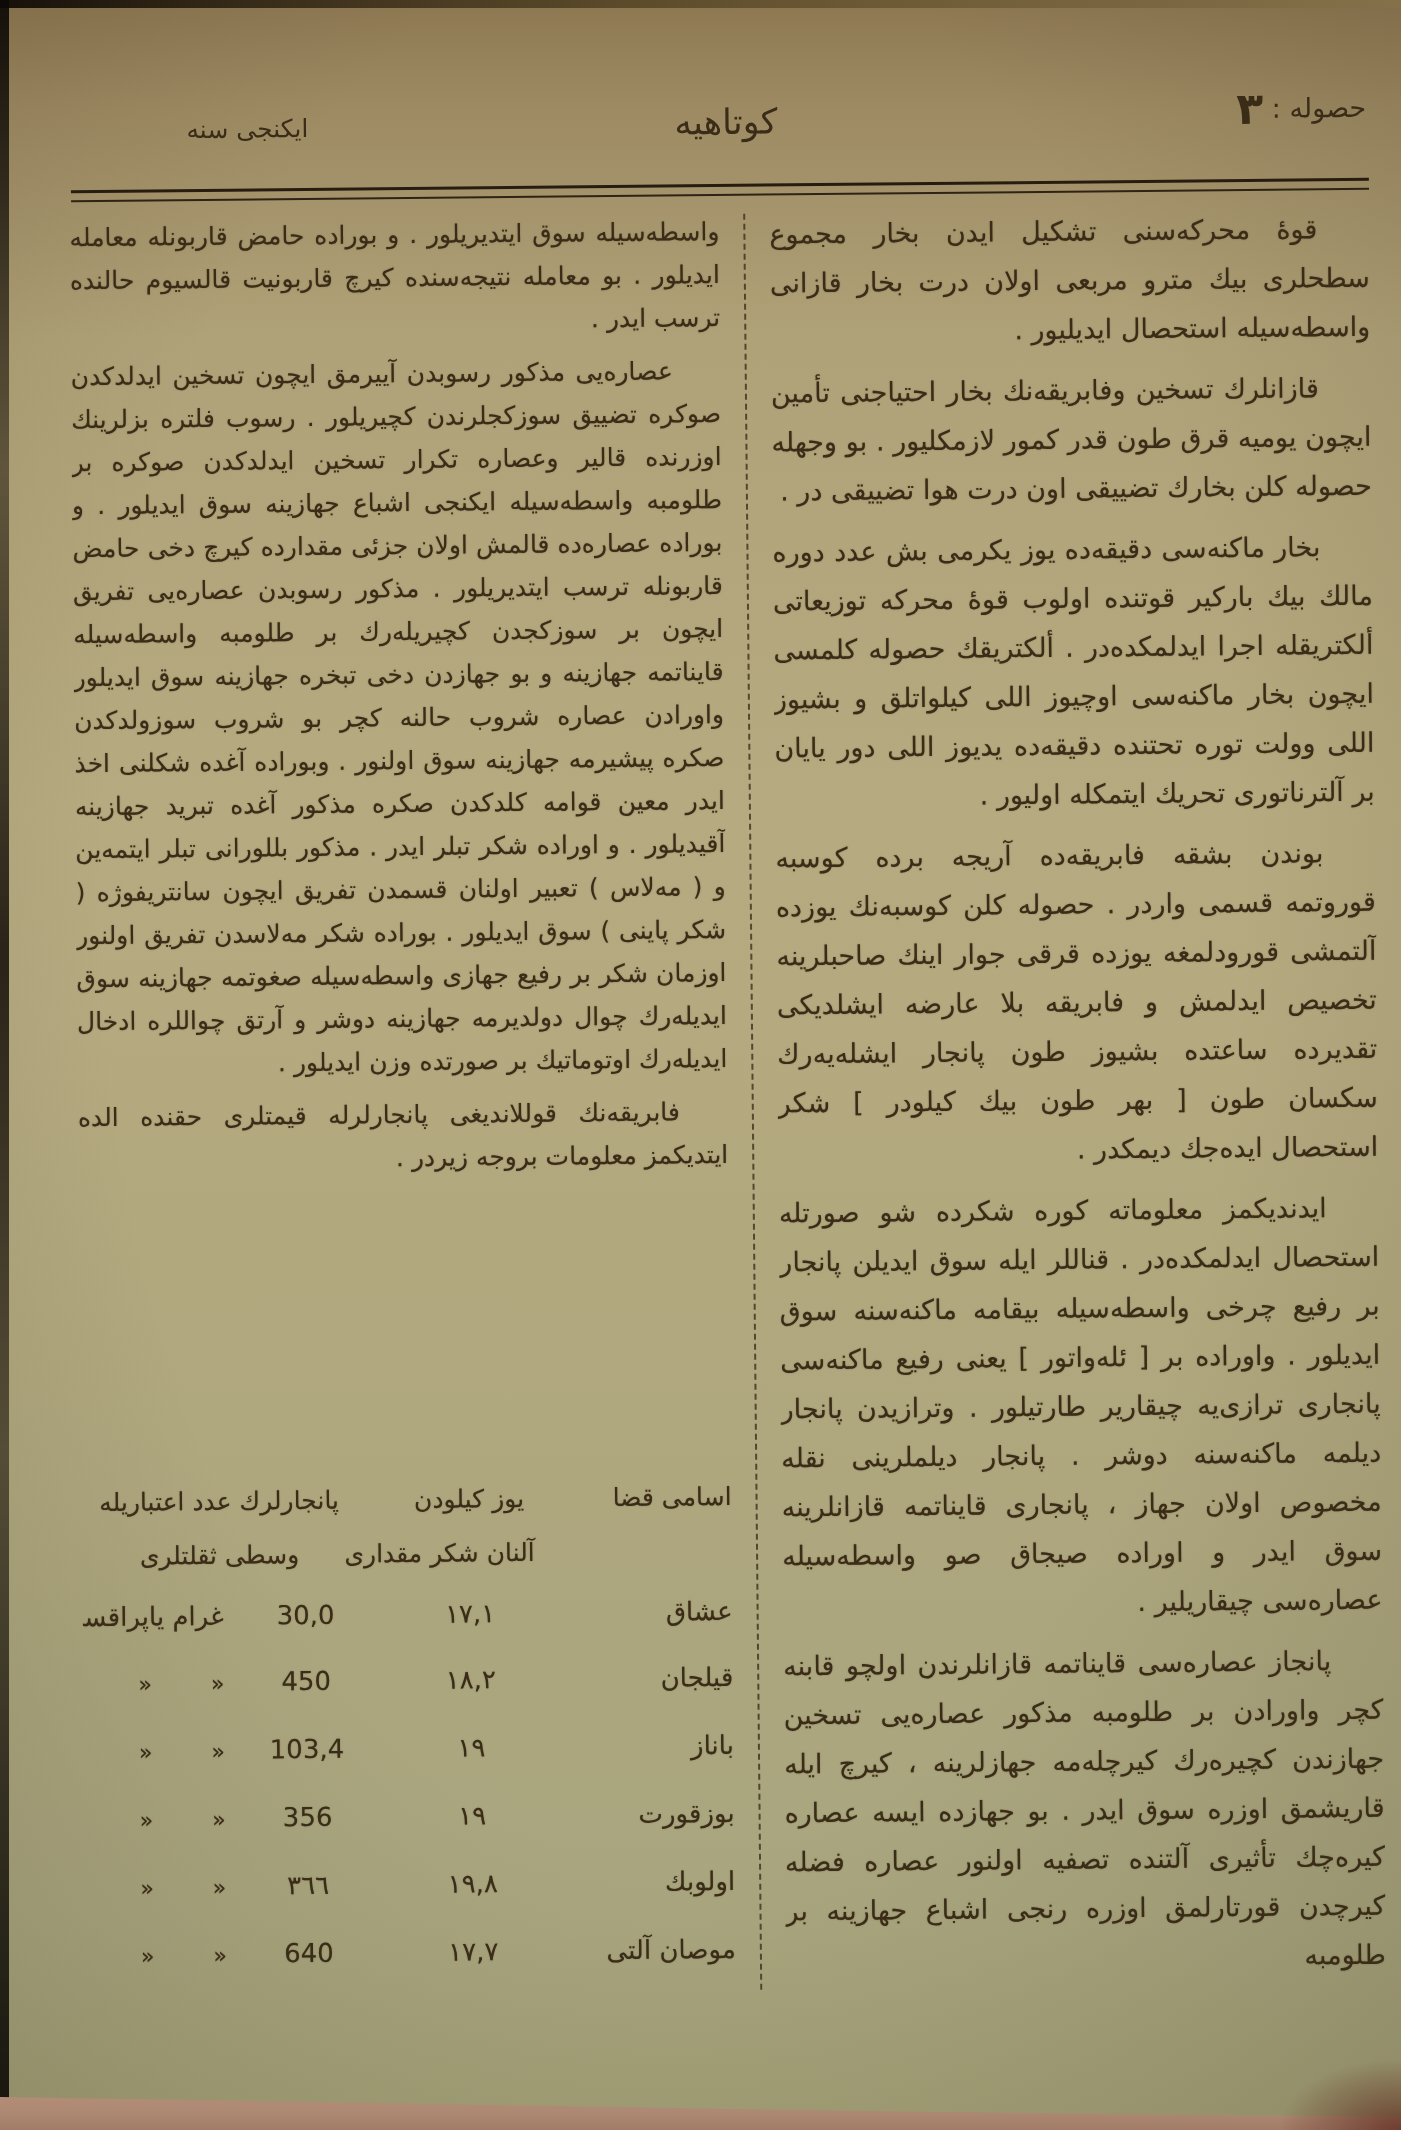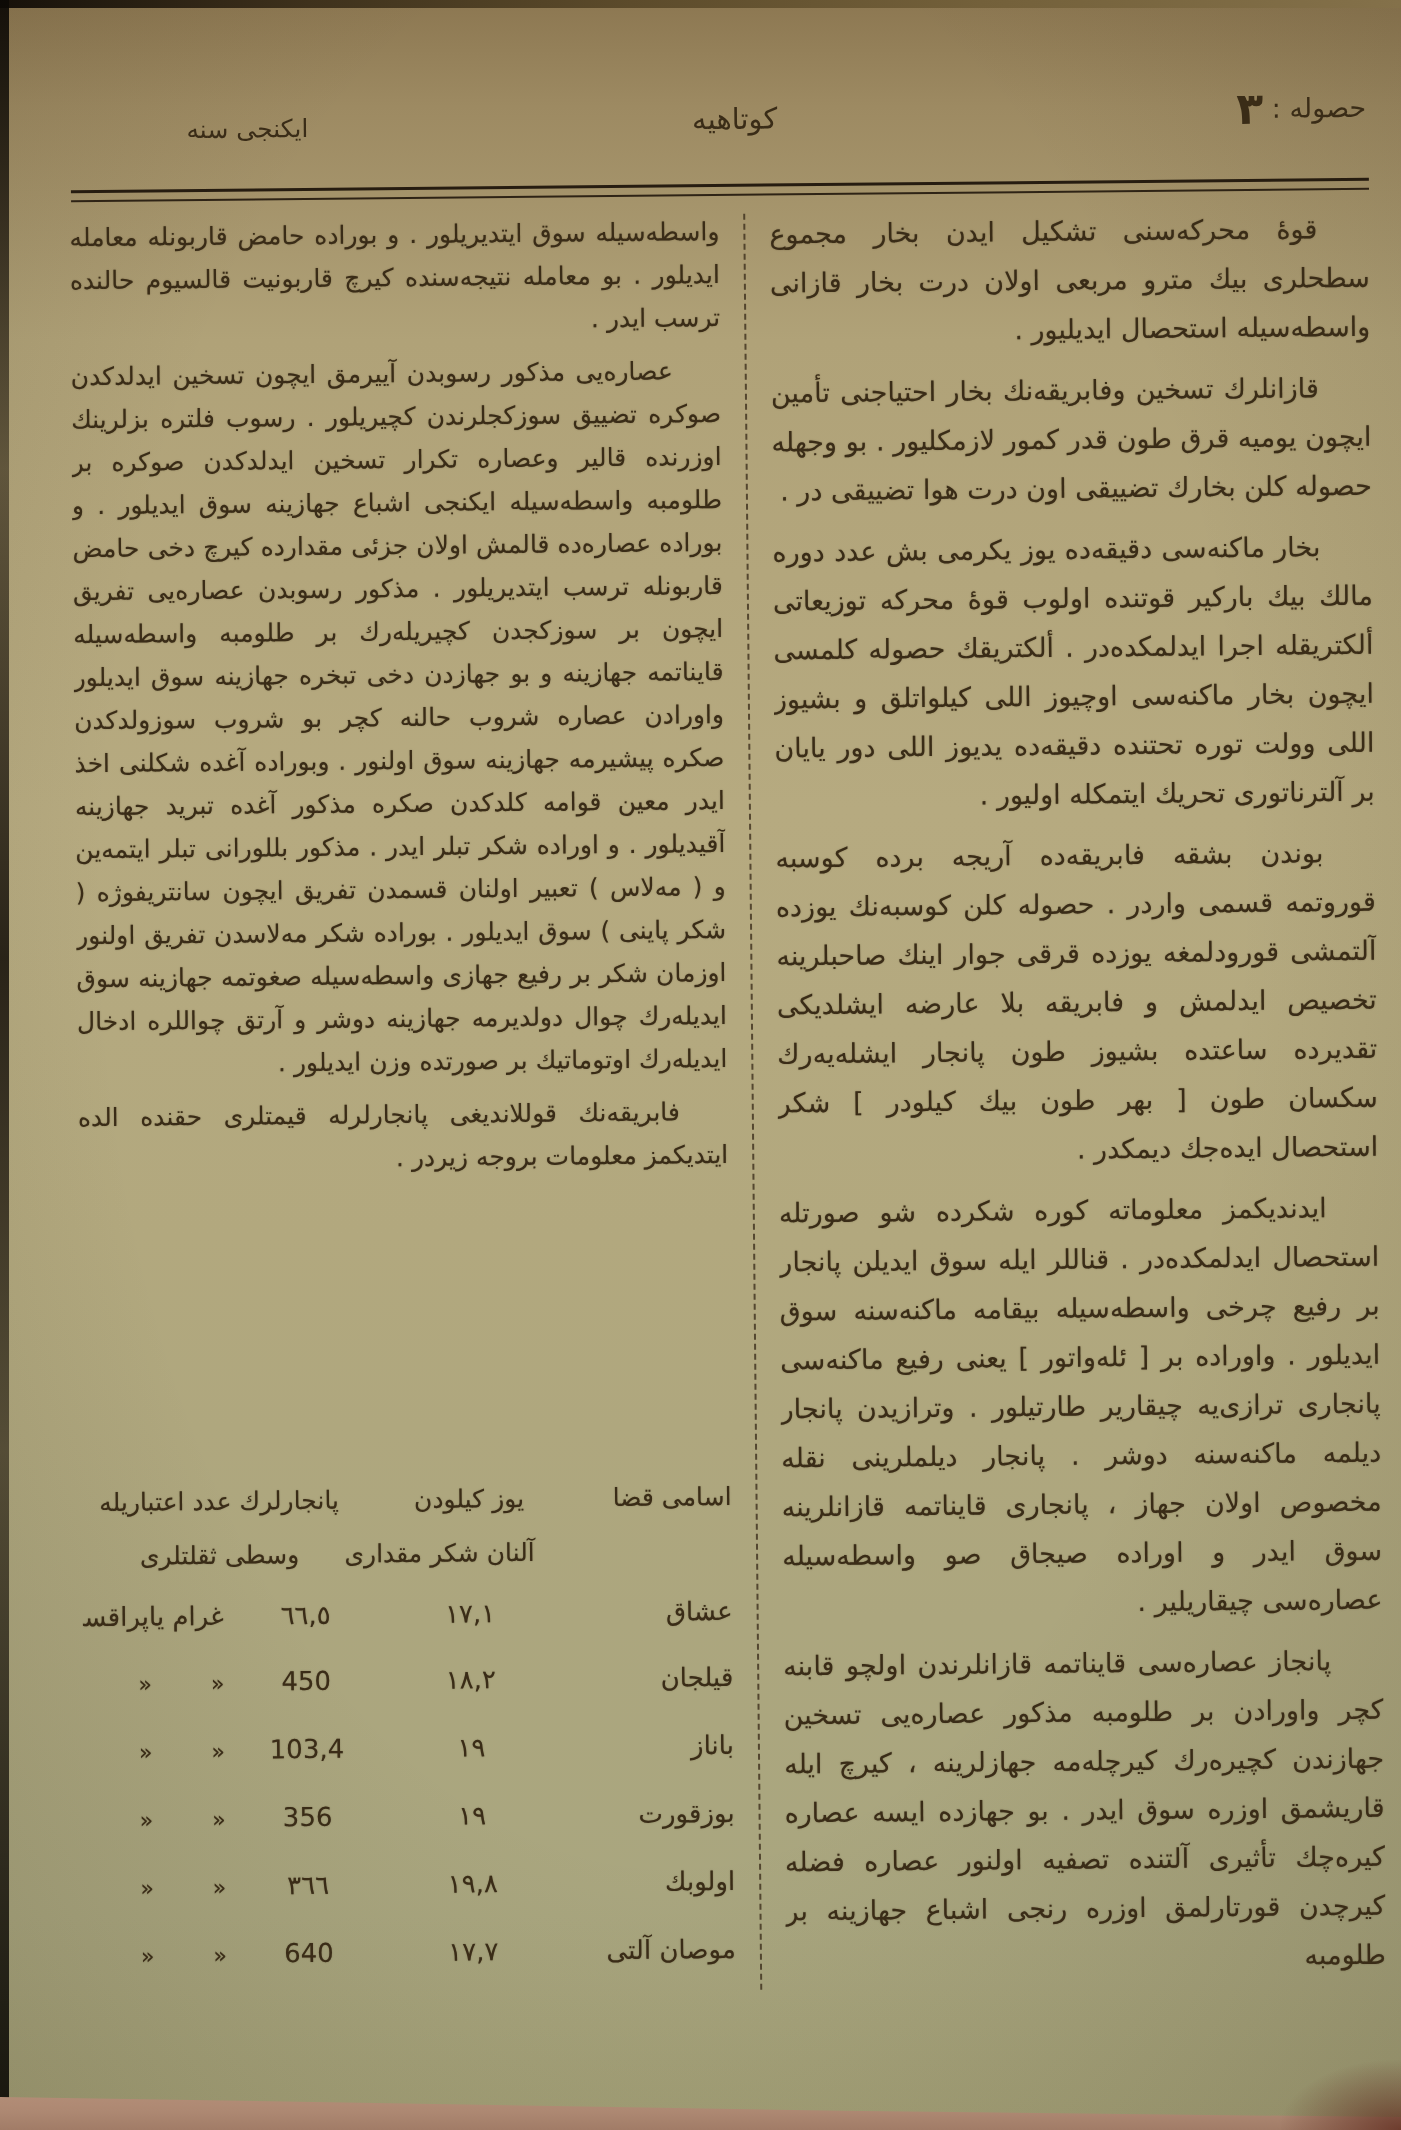--- a/index.html
+++ b/index.html
@@ -16,21 +16,21 @@
     background:linear-gradient(180deg,rgba(12,9,5,.92) 0%,rgba(35,26,13,.55) 22%,rgba(18,13,7,.85) 45%,rgba(30,22,11,.6) 68%,rgba(10,8,4,.9) 100%);}
   .edge-bottom{position:absolute;bottom:0;left:0;width:100%;height:46px;
     clip-path:polygon(0 28%,60% 58%,100% 72%,100% 100%,0 100%);
     background:linear-gradient(180deg,#b6907a 0%,#ad8872 60%,#a17c67 100%);}
   .corner-br{position:absolute;right:0;bottom:0;width:120px;height:70px;
     background:radial-gradient(ellipse at 100% 100%, rgba(96,45,32,.8), rgba(96,45,32,0) 72%);}
   .content{position:absolute;left:68px;top:88px;width:1304px;transform:rotate(-0.55deg);transform-origin:50% 0;}
   .masthead{position:relative;height:96px;}
   .m-page{position:absolute;right:6px;top:0;font-size:27px;white-space:nowrap;}
   .m-page b{font-size:44px;font-weight:bold;vertical-align:-6px;}
-  .m-title{position:absolute;right:595px;top:14px;font-size:29px;}
+  .m-title{position:absolute;right:595px;top:14px;font-size:35px;}
   .m-year{position:absolute;left:118px;top:22px;font-size:25px;letter-spacing:1px;}
   .rule{position:absolute;left:2px;top:96px;width:1298px;height:7px;
     border-top:3px solid #261c10;border-bottom:2px solid #2e2315;}
   .columns{position:absolute;top:122px;left:0;width:1300px;height:1800px;
     display:flex;flex-direction:row;overflow:hidden;}
   .col-right{width:600px;overflow:hidden;}
   .divider{width:0;border-left:2px dashed rgba(58,44,25,.78);margin:4px 24px 20px 24px;}
   .col-left{flex:1;display:flex;flex-direction:column;overflow:hidden;}
   .col-right p{margin:0 0 12px 0;font-size:27px;line-height:49px;text-align:justify;text-indent:52px;
     text-shadow:0 0 1.3px rgba(56,41,20,.5);}
@@ -97,21 +97,21 @@
           <div class="t-row t-head t-head2">
             <div class="t-cell c-district"></div>
             <div class="t-cell c-sugar">آلنان شكر مقدارى</div>
             <div class="t-cell c-weight">وسطى ثقلتلرى</div>
           </div>
 
           <div class="t-row t-data">
             <div class="t-cell c-district">عشاق</div>
             <div class="t-cell c-sugar">١٧,١</div>
             <div class="t-cell c-weight">
-              <span class="t-num">٦٦,٥</span>
+              <span class="t-num">30,0</span>
               <span class="t-unit">غرام ياپراقسز</span>
             </div>
           </div>
           <div class="t-row t-data">
             <div class="t-cell c-district">قيلجان</div>
             <div class="t-cell c-sugar">١٨,٢</div>
             <div class="t-cell c-weight">
               <span class="t-num">450</span>
               <span class="t-unit ditto">« «</span>
             </div>

